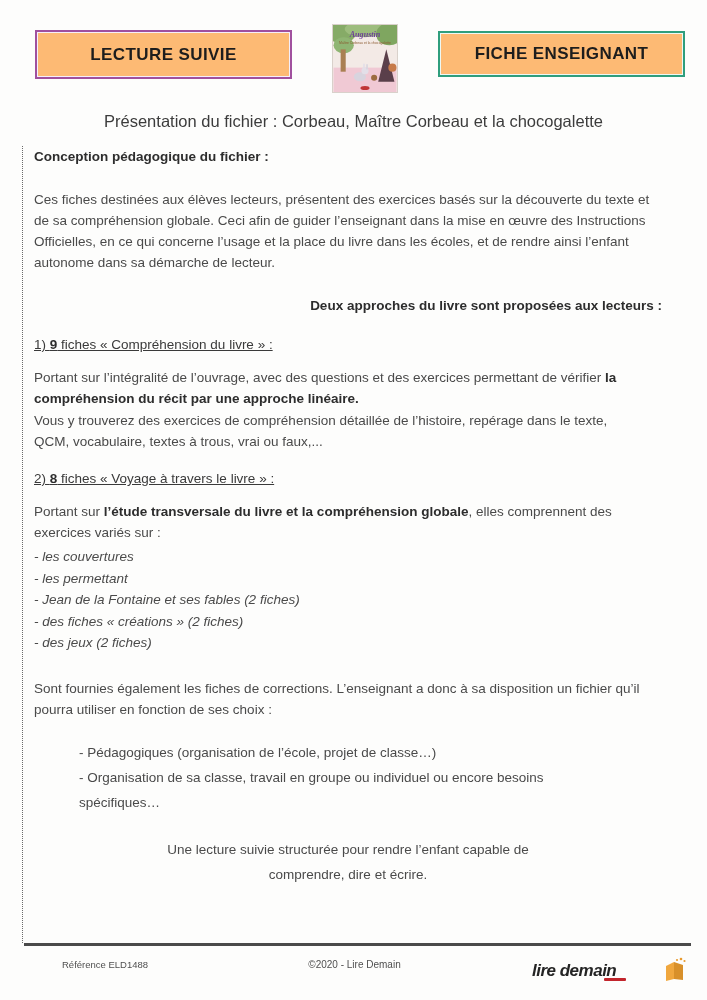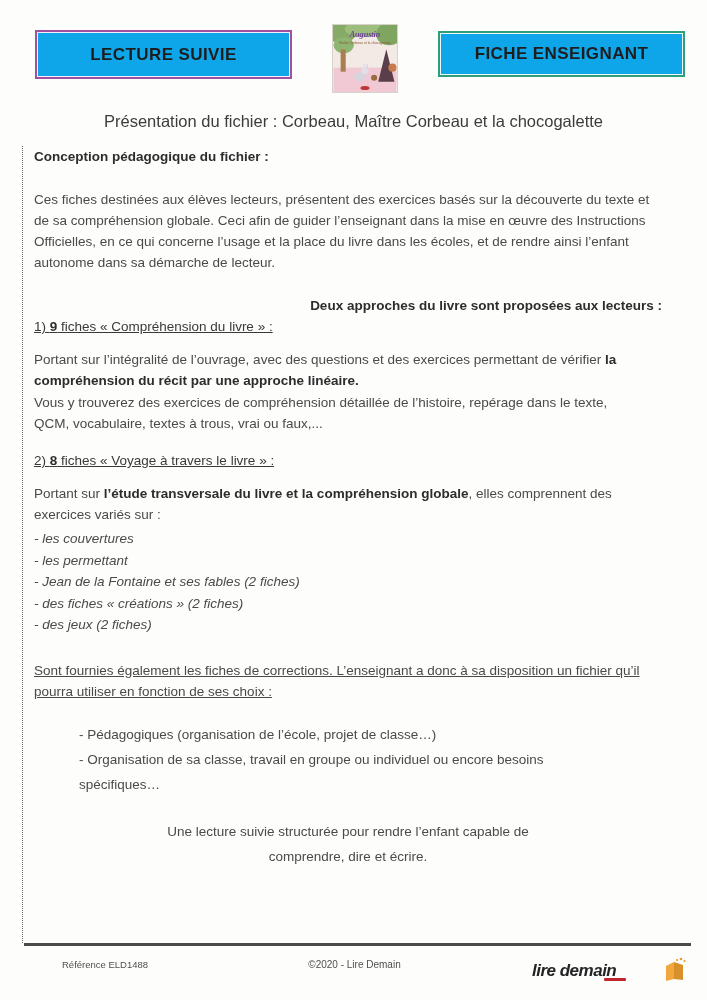--- a/index.html
+++ b/index.html
@@ -5,49 +5,49 @@
   html,body{margin:0;padding:0;background:#e9e9e9;}
   .page{
     width:707px;height:1000px;background:#fdfdfc;margin:0 auto;
     font-family:"Liberation Sans", sans-serif;color:#474747;
     position:relative;overflow:hidden;box-sizing:border-box;
   }
   
   .header{display:flex;justify-content:space-between;align-items:flex-start;
     padding:28px 22px 0 35px;}
   .label-box{
-    border:2px solid #000;background:#0ea5e9;
+    border:2px solid #000;background:#fdba74;
     font-weight:bold;font-size:17px;letter-spacing:.4px;color:#1d1d1d;
     display:flex;align-items:center;justify-content:center;text-align:center;
   }
   .box-purple{width:253px;height:45px;border-color:#a0509e;margin-top:2px;box-shadow:inset 0 0 0 1px #f6effa;}
   .box-green{width:243px;height:42px;border-color:#2f9e7d;margin-top:3px;box-shadow:inset 0 0 0 1px #eef8f4;}
   .cover{width:64px;height:67px;margin-top:-4px;border:1px solid #d9d1cb;background:#f3eae6;}
   
   .doc-title{margin-top:19px;text-align:center;font-size:16.5px;color:#3c3c3c;}
   
   .content{
     margin:15px 0 0 22px;border-left:1px dotted #6a6a6a;
     padding:0 45px 0 11px;height:797px;box-sizing:border-box;
     font-size:13.5px;line-height:21px;color:#4a4a4a;
   }
   .h-underline{font-weight:bold;color:#2d2d2d;}
   .h-underline .u{}
   .h1{margin-top:7px;}
   .h2{margin-top:22px;text-align:right;}
   .para1{margin-top:22px;}
-  .sec-label{text-decoration:underline;color:#3a3a3a;}
+  .sec-label{margin-top:18px;text-decoration:underline;color:#3a3a3a;}
   .sec-label .num{font-weight:bold;color:#2d2d2d;}
   .sec2-label{margin-top:16px;}
   .sec-para{margin-top:12px;}
   .sec-para .b{font-weight:bold;color:#2d2d2d;}
   .sec-para2{margin-top:1px;padding-right:30px;}
   .list{margin-top:3px;font-style:italic;}
   .list div{line-height:21.5px;}
-  .para3{margin-top:24px;text-decoration:underline;}
+  .para3{margin-top:24px;}
   .choices{margin-top:20px;padding-left:45px;}
   .choices div{line-height:25px;}
   .closing{margin-top:22px;text-align:center;color:#4a4a4a;}
   .closing div{line-height:25px;}
   
   .footer-rule{border-top:3px solid #4a4a4a;margin:0 16px 0 24px;}
   .footer{display:flex;align-items:flex-start;margin-top:13px;font-size:10px;color:#4f4f4f;}
   .footer .ref{margin-left:62px;width:150px;font-size:9.5px;}
   .footer .copy{flex:1;text-align:center;font-size:10px;}
   .footer .logo{width:210px;display:flex;justify-content:flex-start;padding-left:35px;box-sizing:border-box;}

